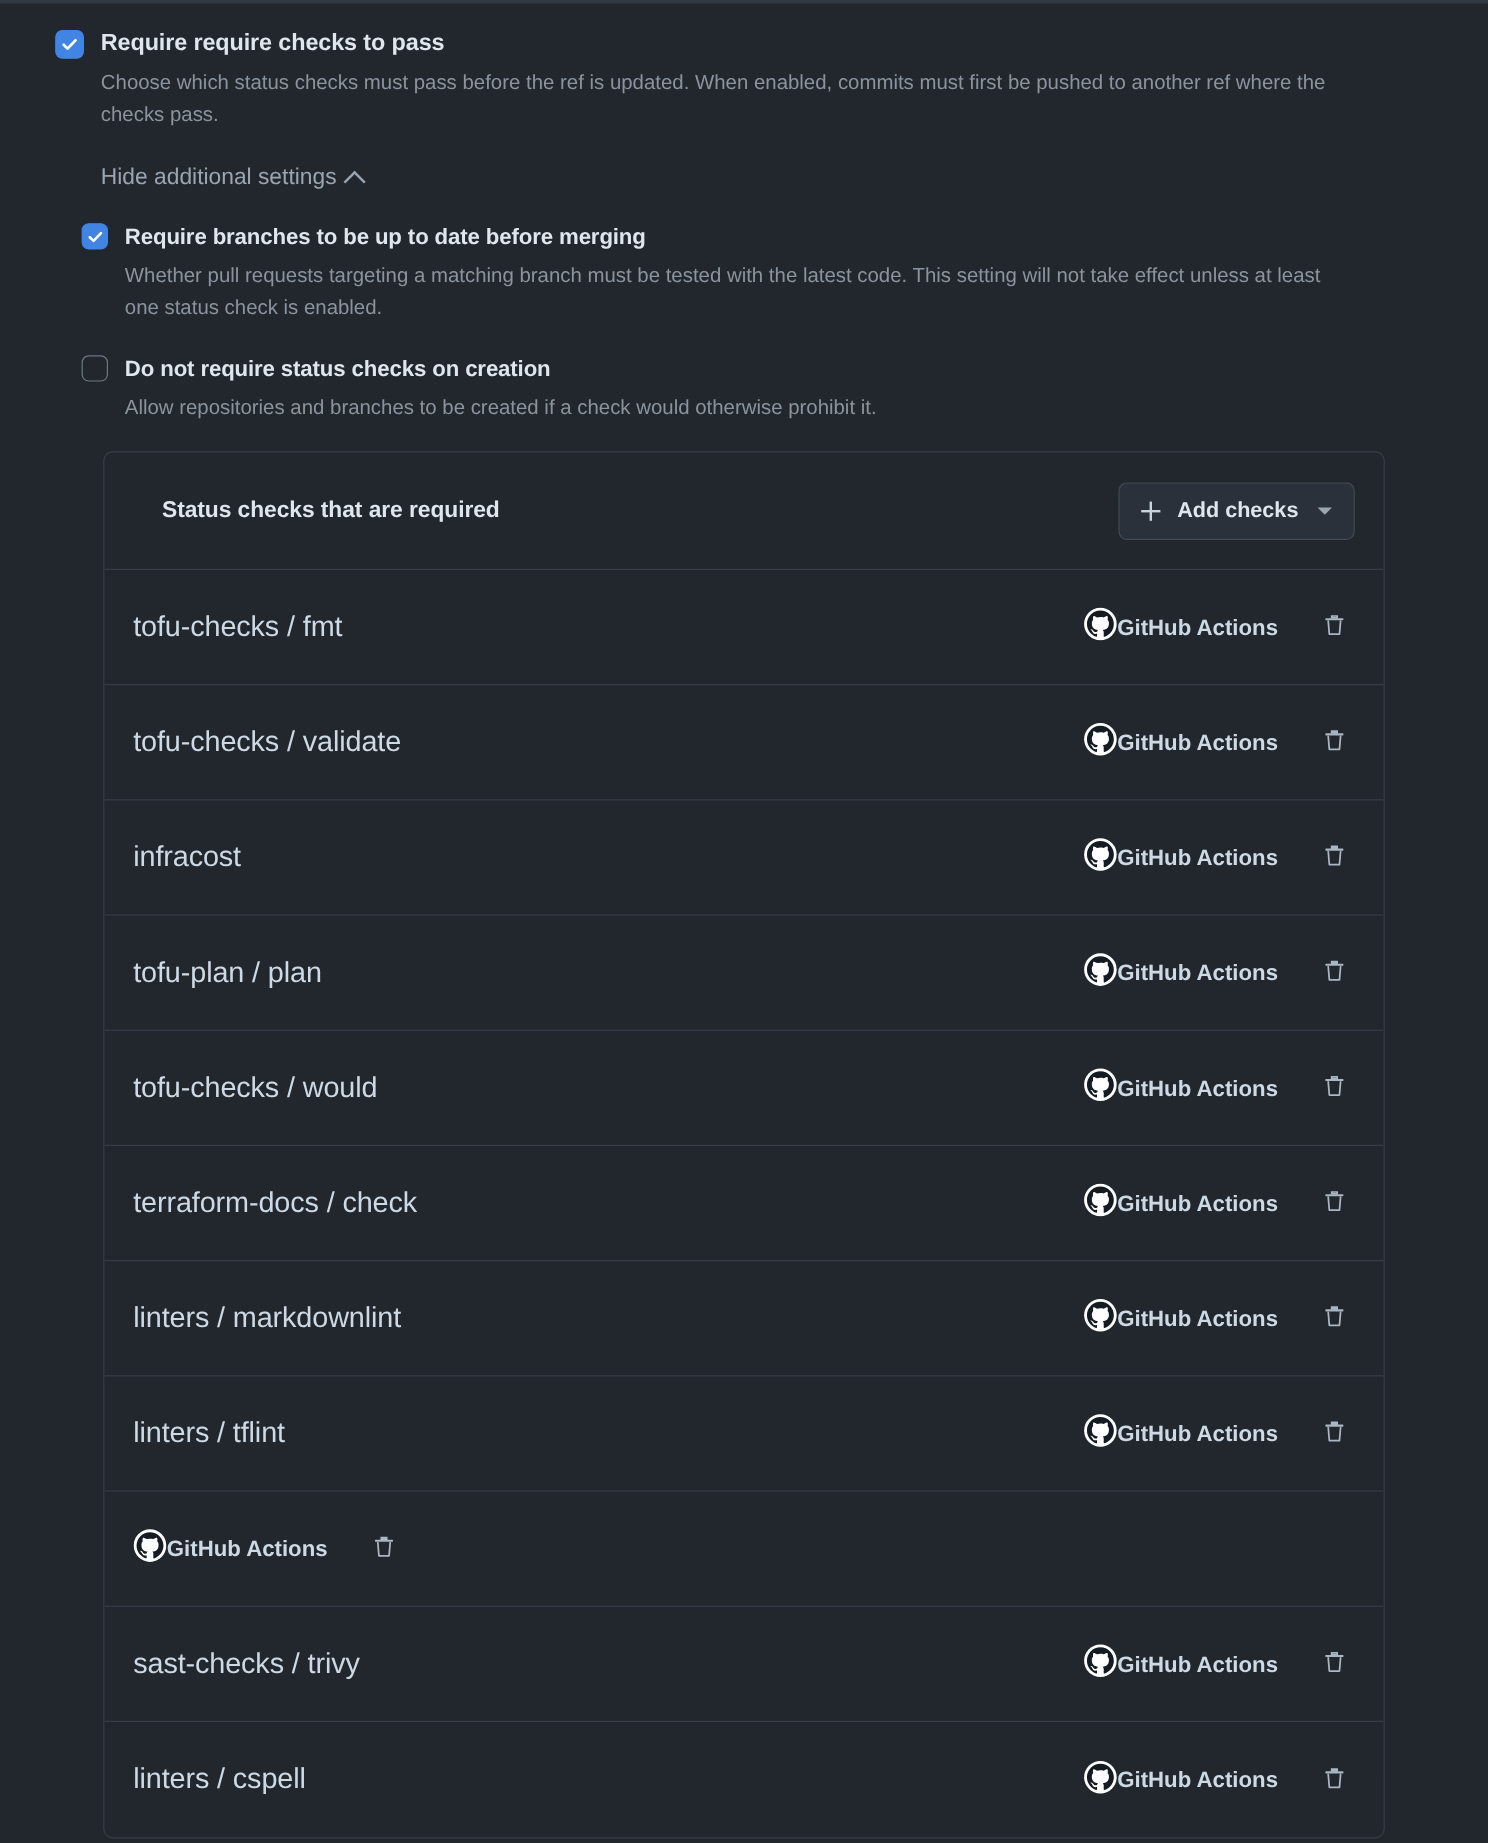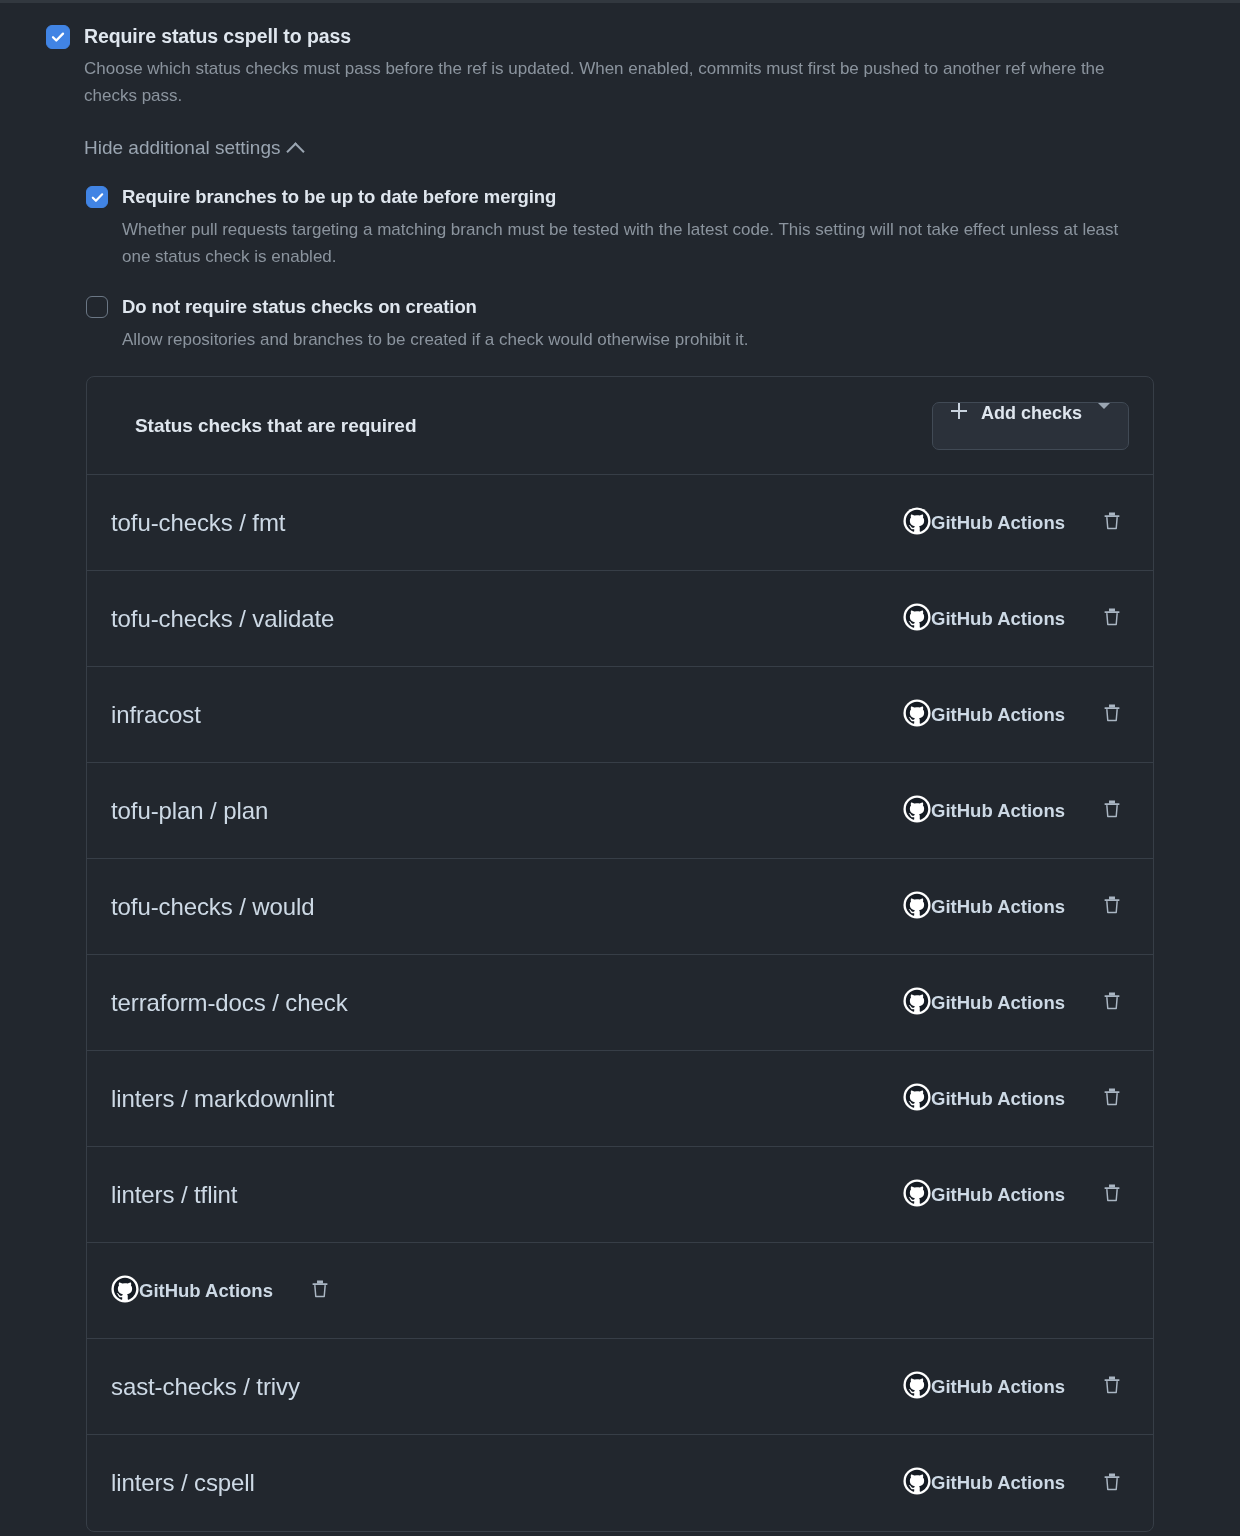--- a/index.html
+++ b/index.html
@@ -31,21 +31,21 @@
   }
 
   
   .setting-block {
     display: flex;
     align-items: flex-start;
     padding-left: 46px;
     padding-right: 60px;
     padding-top: 19px;
   }
-  .setting-block.indented { padding-left: 86px; padding-top: 24px; }
+  .setting-block.indented { padding-left: 68px; padding-top: 24px; }
 
   .cb {
     flex: 0 0 auto;
     width: 24px;
     height: 24px;
     border-radius: 6px;
     margin-top: 2px;
     margin-right: 14px;
     display: flex;
     align-items: center;
@@ -121,21 +121,21 @@
   }
   .checks-card-title {
     font-size: 19px;
     font-weight: bold;
     color: #dfe6ee;
     letter-spacing: -0.05px;
     margin-left: 24px;
   }
   .add-checks-btn {
     display: inline-flex;
-    align-items: flex-start;
+    align-items: center;
     gap: 14px;
     height: 48px;
     padding: 0 18px 0 18px;
     border: 1px solid #414a55;
     border-radius: 7px;
     background: #2b313a;
     color: #dfe6ee;
     font-size: 18px;
     font-weight: bold;
     cursor: pointer;
@@ -209,21 +209,21 @@
   <div class="top-hairline"></div>
 
   
   <div class="setting-block">
     <span class="cb checked">
       <svg width="16" height="16" viewBox="0 0 16 16" aria-hidden="true">
         <path d="M3 8.2 L6.3 11.5 L13 4.6" fill="none" stroke="#ffffff" stroke-width="2.3" stroke-linecap="round" stroke-linejoin="round"></path>
       </svg>
     </span>
     <span class="setting-text">
-      <div class="setting-title">Require status cspell to pass</div>
+      <div class="setting-title">Require require checks to pass</div>
       <div class="setting-desc">Choose which status checks must pass before the ref is updated. When enabled, commits must first be pushed to another ref where the checks pass.</div>
     </span>
   </div>
 
   
   <div class="hide-settings">
     <span>Hide additional settings</span>
     <span class="chev-up"></span>
   </div>
 

